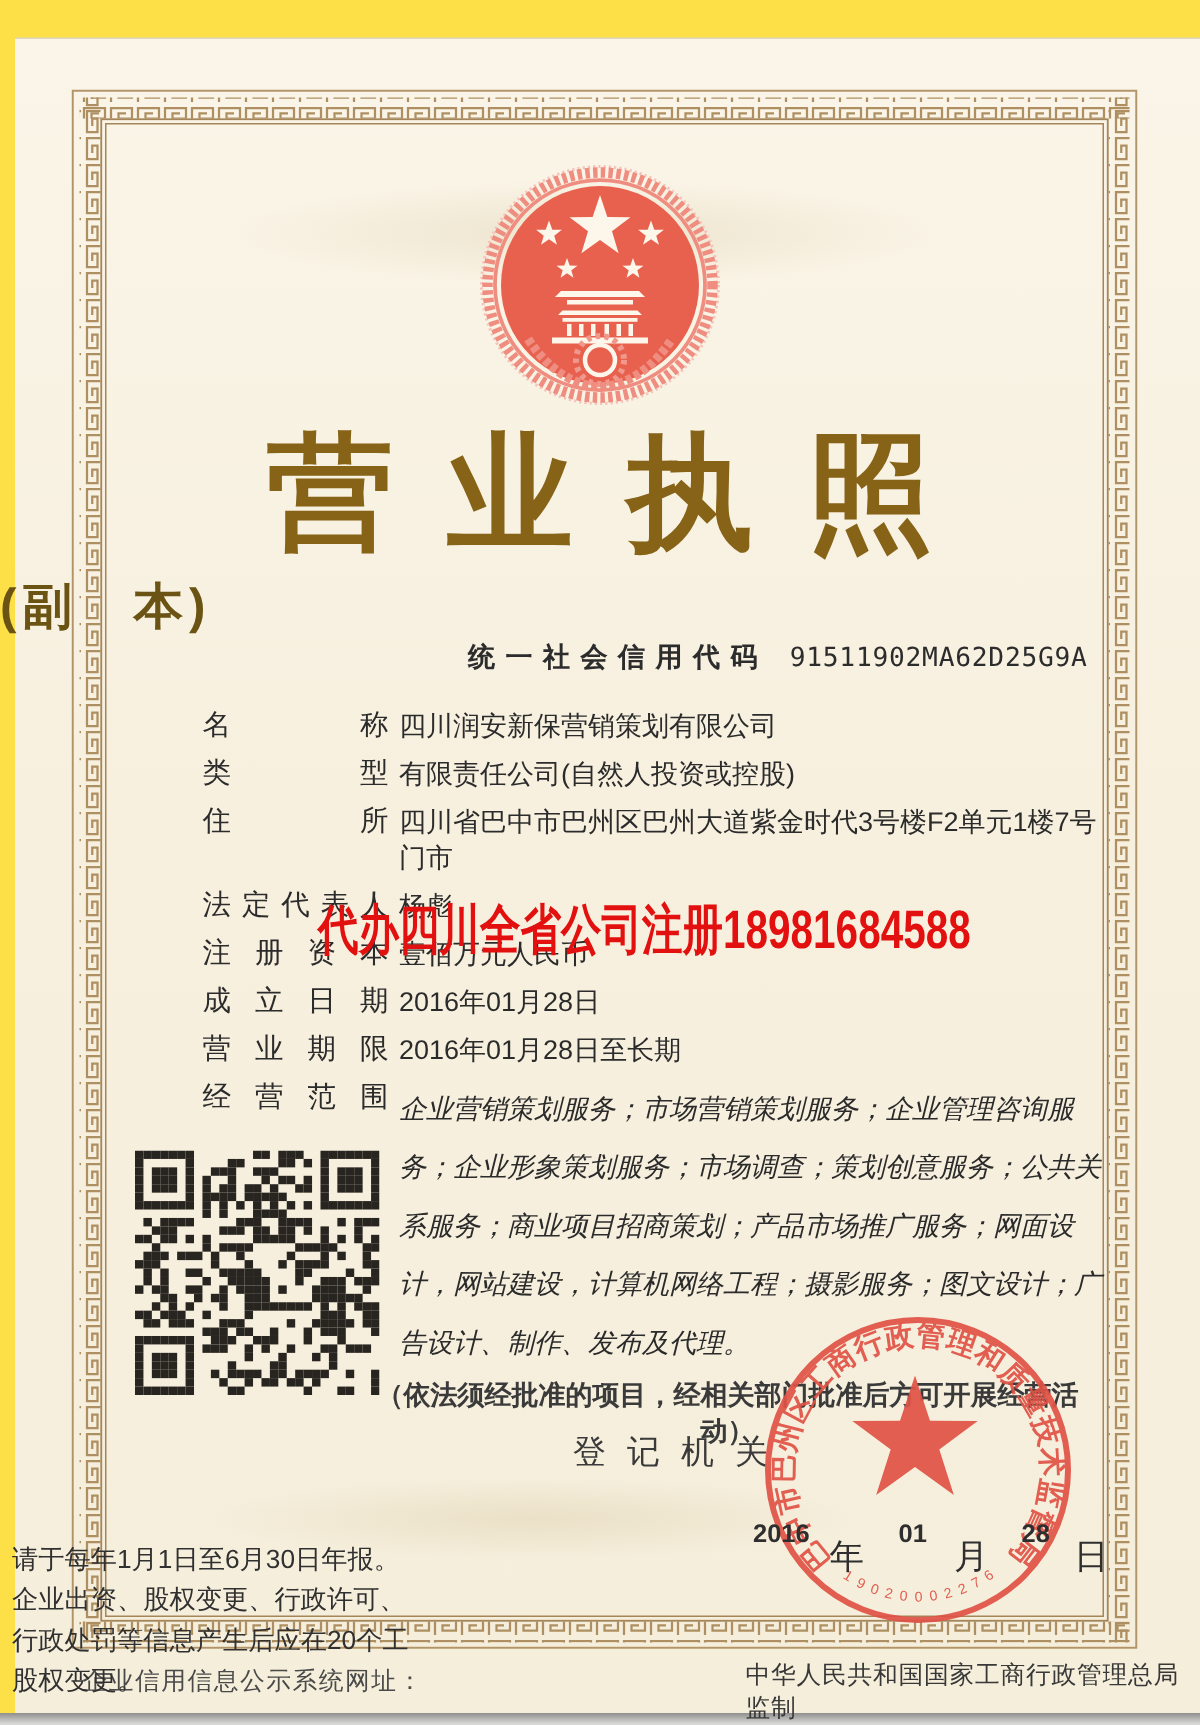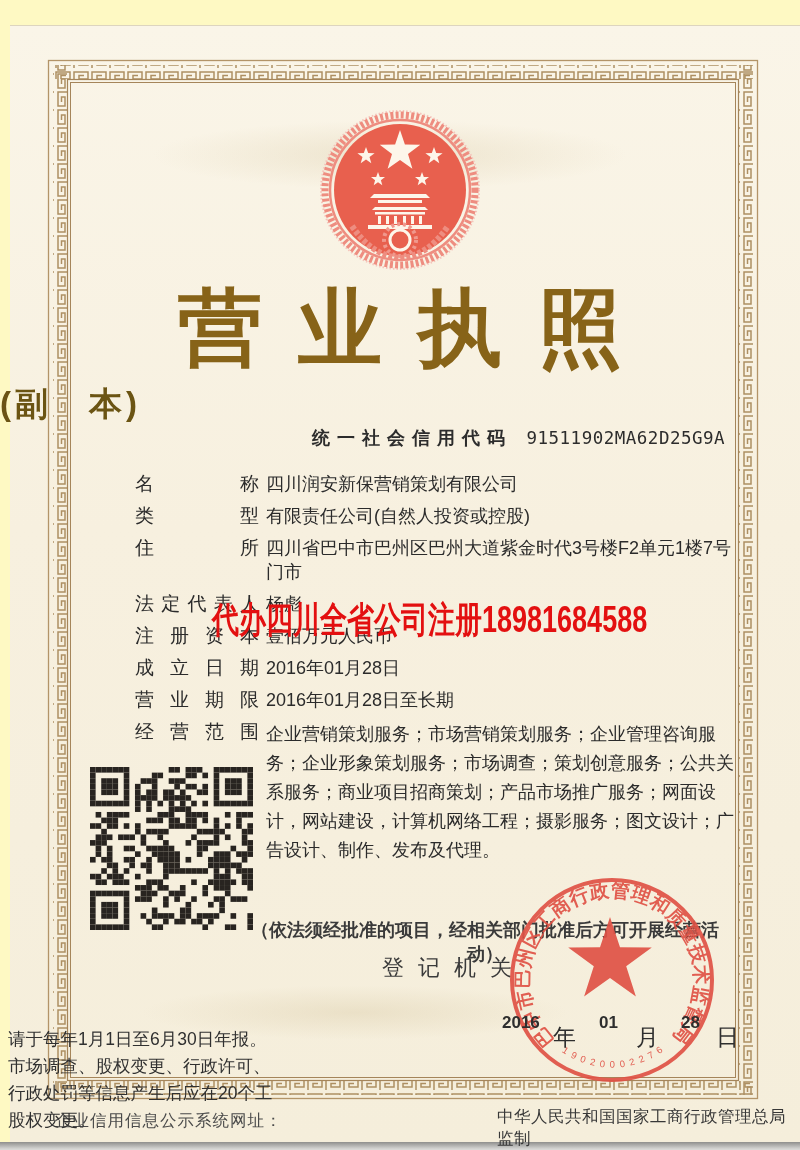--- a/index.html
+++ b/index.html
@@ -1,17 +1,17 @@
 <!DOCTYPE html>
 <html><head>
 <meta charset="utf-8">
 <style>
   html,body{margin:0;padding:0;background:#ffffff;}
   body{font-family:"Liberation Sans","DejaVu Sans",sans-serif;}
-  .scan{position:relative;width:800px;height:1150px;background:#fef9c3;overflow:hidden;}
+  .scan{position:relative;width:800px;height:1150px;background:#fde047;overflow:hidden;}
   .paper{position:absolute;left:10px;top:25px;width:790px;height:1117px;
          background:linear-gradient(180deg,#faf5e8 0%,#f7f0df 45%,#f5eedb 100%);
          border-top:1px solid #ddd5bf;}
   .paper-shadow{position:absolute;left:0;top:1142px;width:800px;height:8px;
          background:linear-gradient(180deg,#8f8f8d 0%,#d8d8d6 90%);}
   .frame-svg{position:absolute;left:0;top:0;z-index:1;}
   .smudge{position:absolute;border-radius:40%;z-index:1;
           background:radial-gradient(ellipse at center, rgba(214,198,160,0.35), rgba(214,198,160,0) 70%);}
   
   .emblem{position:absolute;left:312px;top:106px;z-index:2;}
@@ -22,21 +22,21 @@
          font-size:33px;font-weight:700;color:#6b5413;letter-spacing:4px;}
   .credit-row{position:absolute;left:312px;top:426px;z-index:2;white-space:nowrap;}
   .credit-label{font-size:18px;font-weight:700;color:#2c2c2c;letter-spacing:7px;}
   .credit-code{font-family:"DejaVu Sans Mono",monospace;font-size:17.5px;color:#2c2c2c;margin-left:10px;letter-spacing:0.5px;margin-top:46px;}
   
   .fields{position:absolute;left:135px;top:472px;width:600px;z-index:2;}
   .field-row{display:flex;margin-bottom:8px;}
   .field-label{width:124px;flex:0 0 124px;display:flex;justify-content:space-between;
                font-size:19px;font-weight:500;color:#2b2b2b;line-height:24px;margin-right:7px;}
   .field-value{flex:1;font-size:18px;color:#2b2b2b;line-height:24px;font-weight:400;}
-  .scope .field-value{line-height:29px;}
+  .scope .field-value{line-height:39px;font-style:italic;}
   
   .promo{position:absolute;left:212px;top:596px;z-index:5;white-space:nowrap;
          font-size:36px;font-weight:700;color:#e31010;letter-spacing:0px;
          transform:scaleX(0.75);transform-origin:left top;}
   
   .qr{position:absolute;left:90px;top:767px;z-index:2;}
   
   .approval-notice{position:absolute;left:250px;top:918px;width:470px;text-align:center;z-index:2;
          font-size:18px;font-weight:700;color:#3a3a3a;}
   .authority{position:absolute;left:382px;top:953px;width:130px;display:flex;justify-content:space-between;z-index:2;
@@ -629,21 +629,21 @@
     <span class="d-num" style="left:502px;top:1013px;">2016</span>
     <span class="d-char" style="left:553px;top:1022px;">年</span>
     <span class="d-num" style="left:599px;top:1013px;">01</span>
     <span class="d-char" style="left:636px;top:1022px;">月</span>
     <span class="d-num" style="left:681px;top:1013px;">28</span>
     <span class="d-char" style="left:716px;top:1022px;">日</span>
   </div>
 
   <div class="annual">
     <div>请于每年1月1日至6月30日年报。</div>
-    <div>市场调查、股权变更、行政许可、</div>
+    <div>企业出资、股权变更、行政许可、</div>
     <div>行政处罚等信息产生后应在20个工</div>
     <div>股权变更。</div>
   </div>
 
   <div class="site-label">企业信用信息公示系统网址：</div>
   <div class="supervisor">中华人民共和国国家工商行政管理总局监制</div>
 
   <div class="paper-shadow"></div>
 </div>
 

